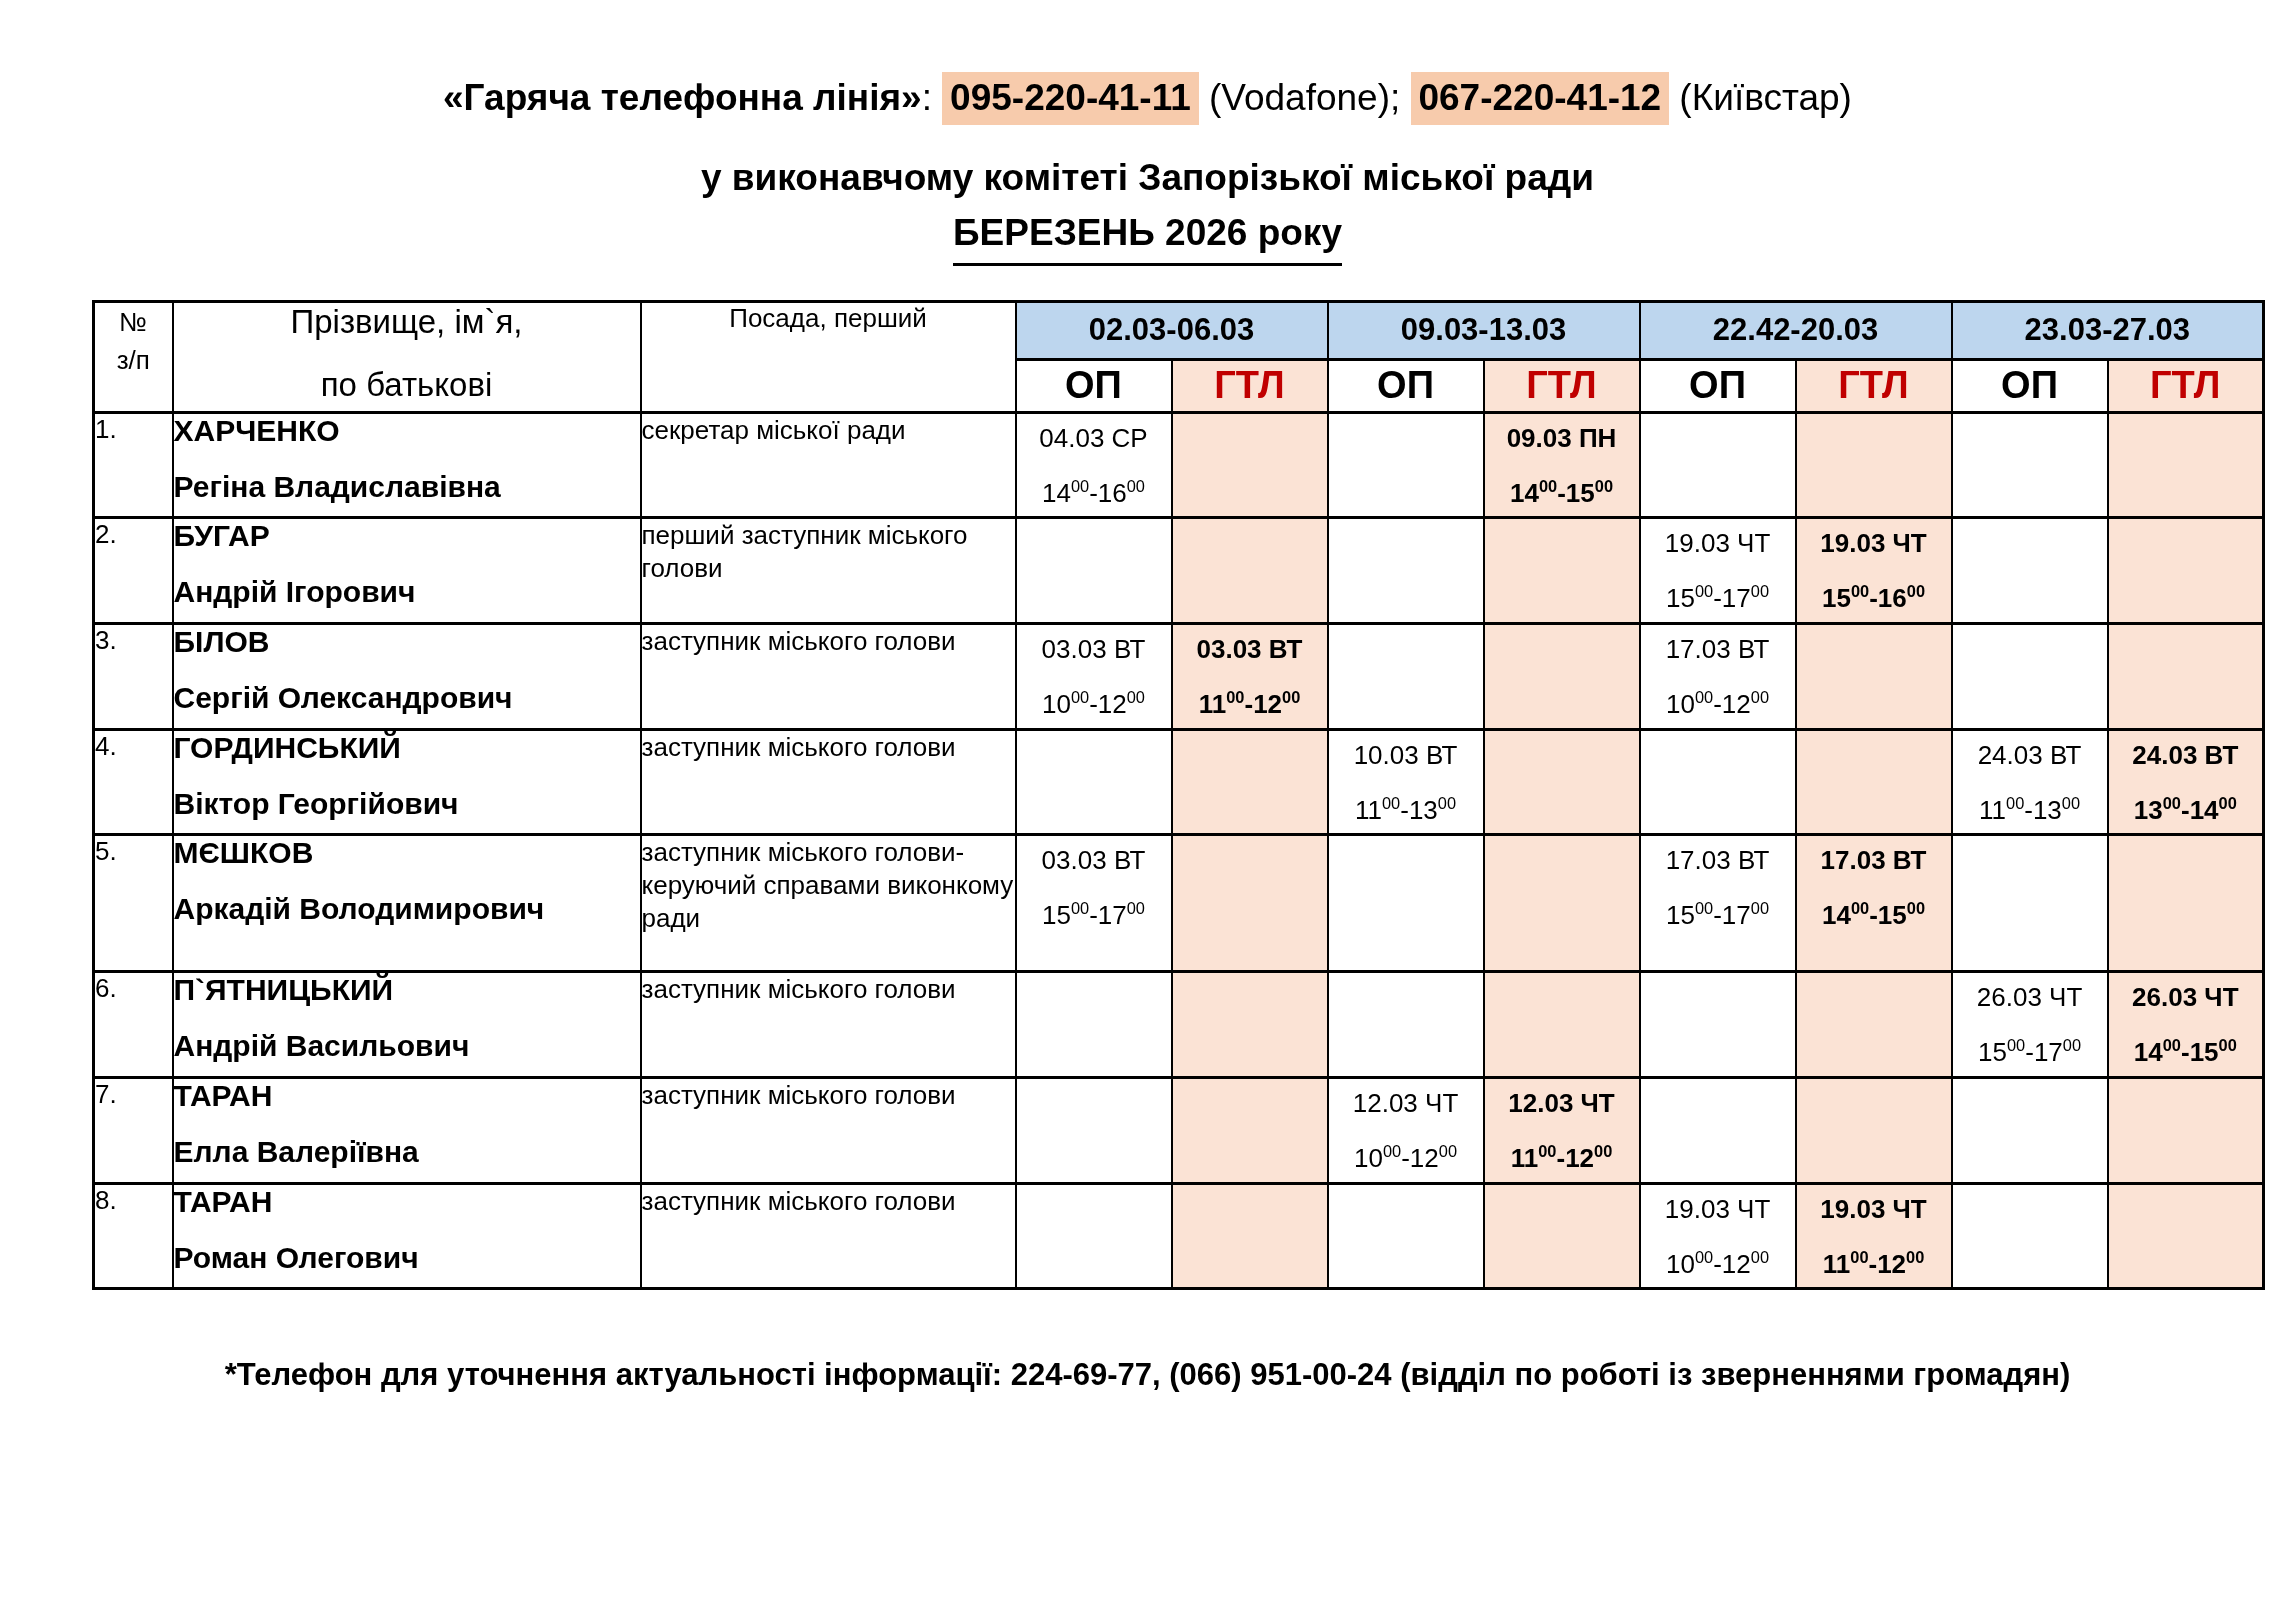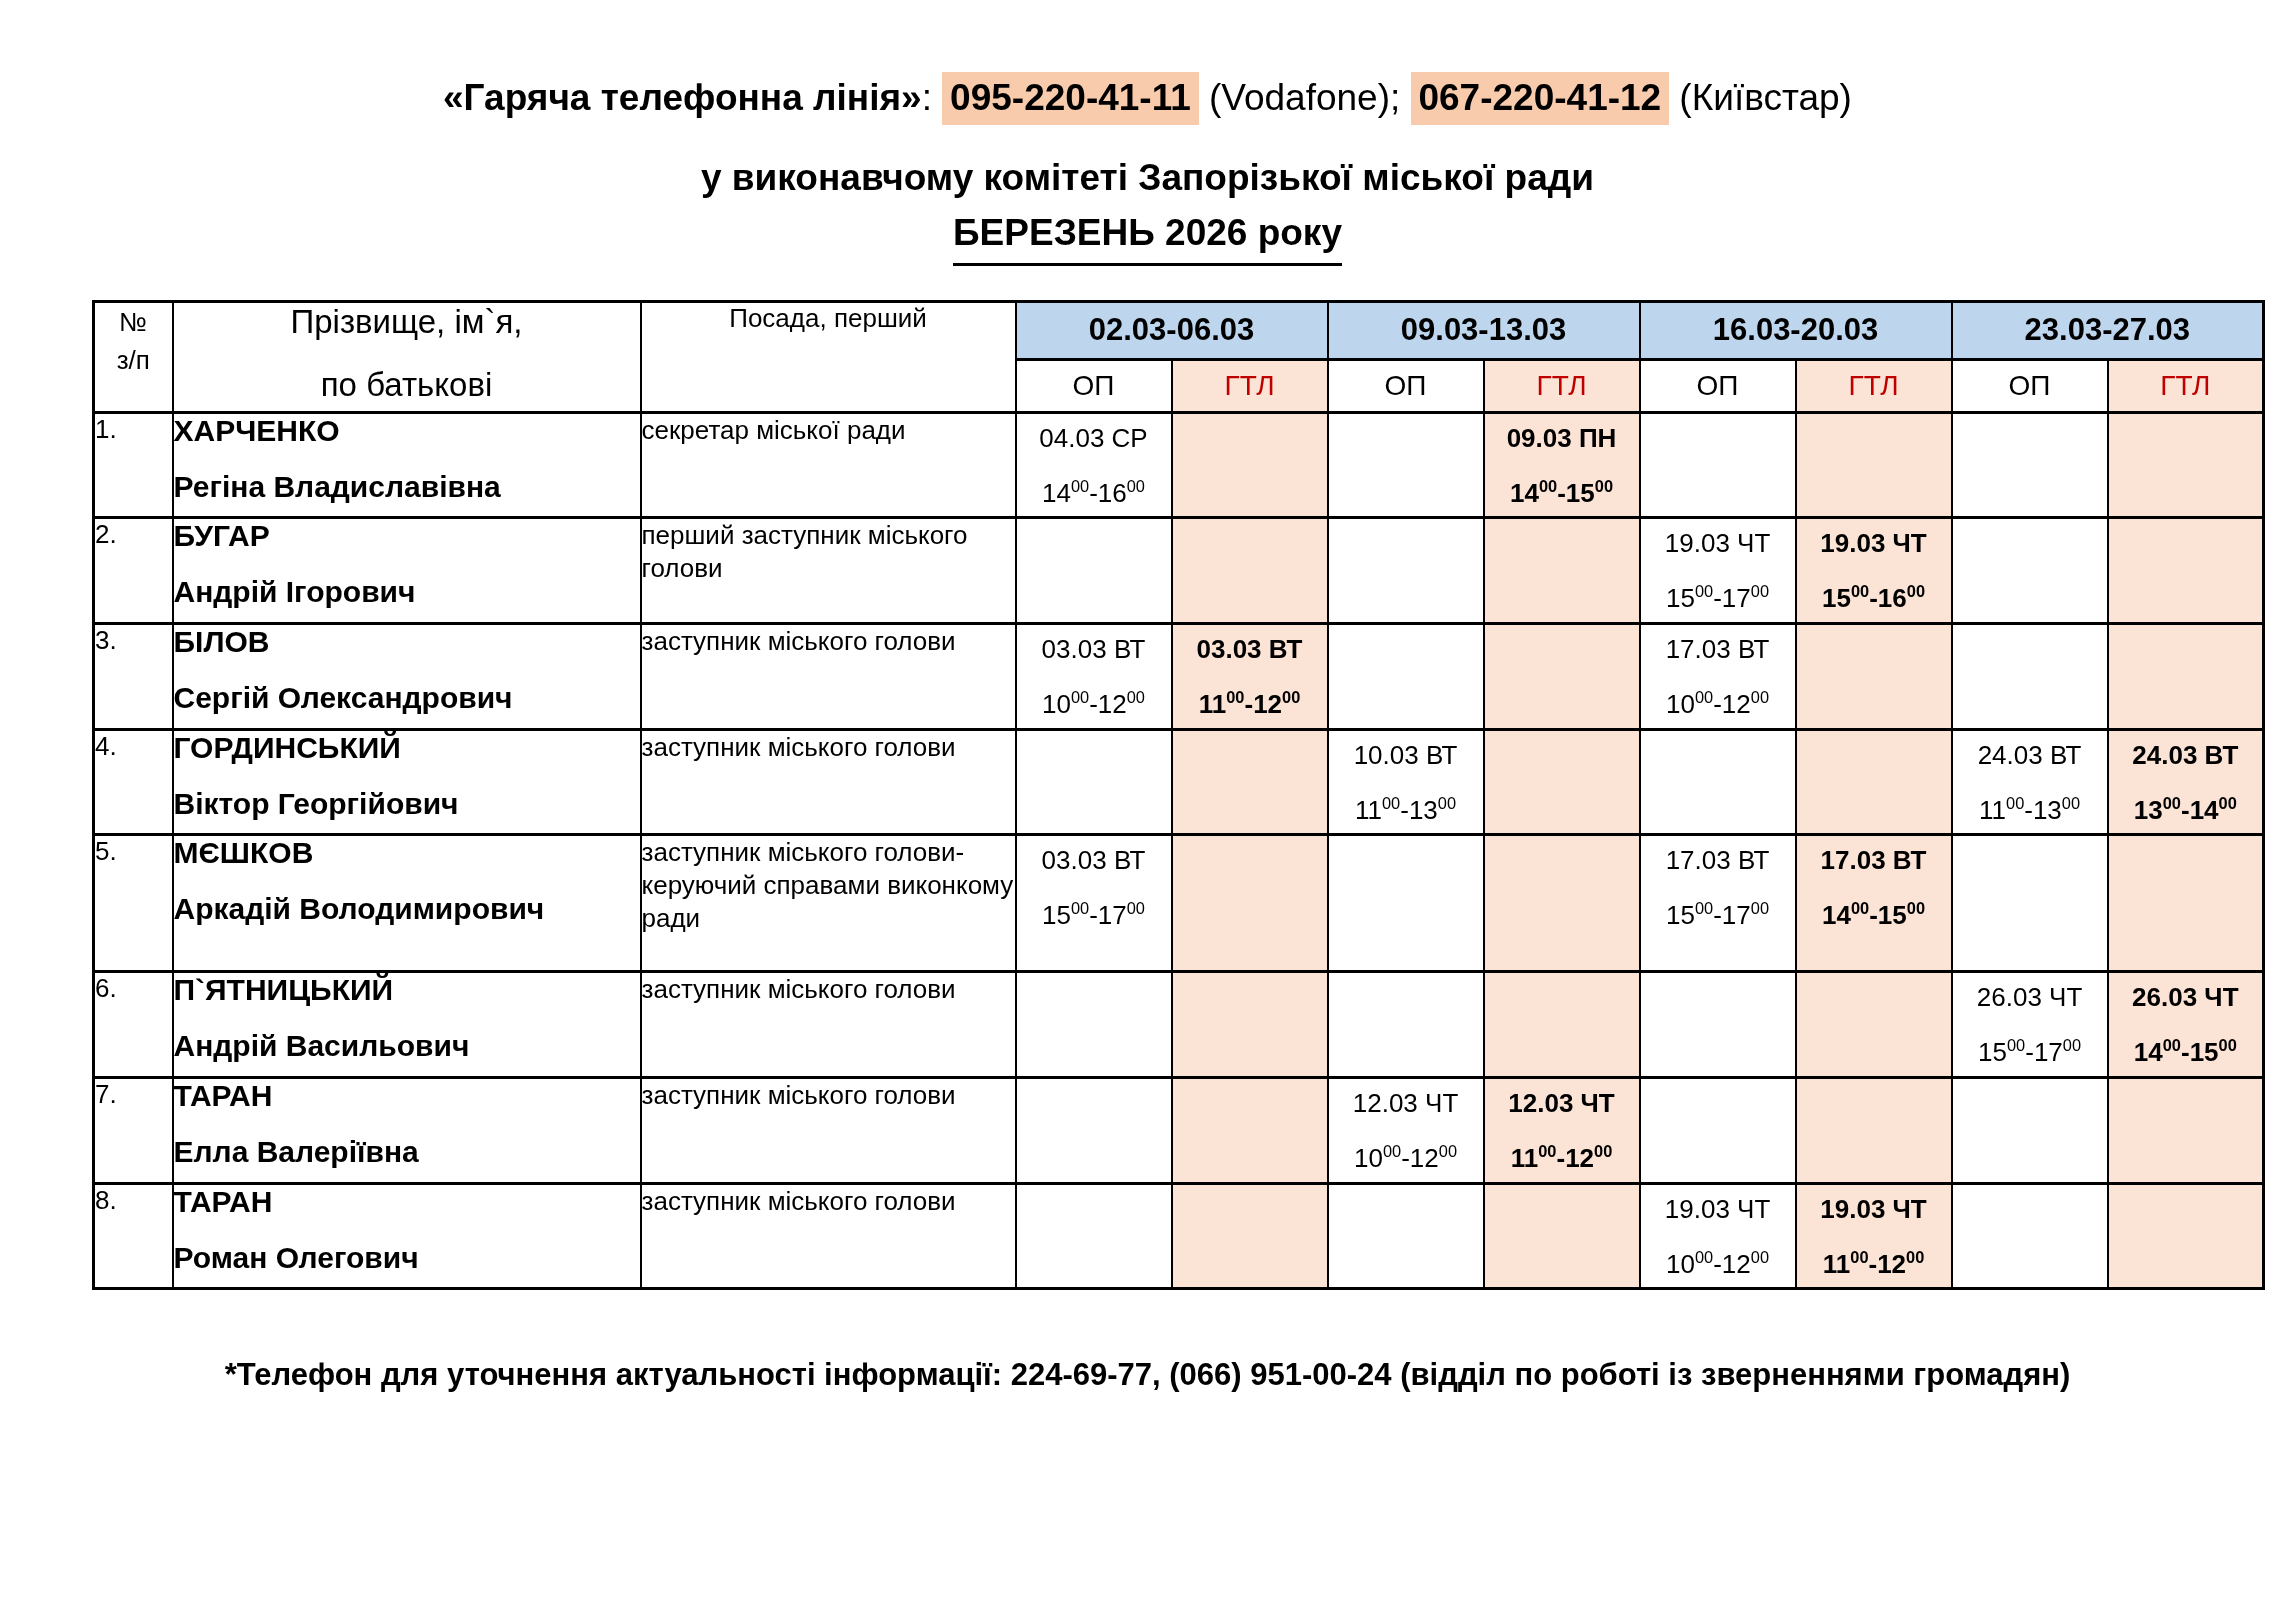--- a/index.html
+++ b/index.html
@@ -73,22 +73,22 @@
 
   th.week {
     background: #bdd6ee;
     font-size: 31px;
     font-weight: bold;
     height: 55px;
     text-align: center;
     vertical-align: middle;
   }
   th.op, th.gtl {
-    font-size: 28px;
-    font-weight: normal;
+    font-size: 38px;
+    font-weight: bold;
     height: 50px;
     text-align: center;
     vertical-align: middle;
     background: #fff;
   }
   th.gtl { color: #c00000; background: #fbe3d5; }
 
   tbody tr { height: 101px; }
   tbody tr:nth-child(5) { height: 137px; }
   tbody td { vertical-align: top; }
@@ -148,21 +148,21 @@
           <div>№</div>
           <div>з/п</div>
         </th>
         <th class="head-name" rowspan="2">
           <div>Прізвище, ім`я,</div>
           <div class="l2">по батькові</div>
         </th>
         <th class="head-pos" rowspan="2">Посада, перший</th>
         <th class="week" colspan="2">02.03-06.03</th>
         <th class="week" colspan="2">09.03-13.03</th>
-        <th class="week" colspan="2">16.03-20.03</th>
+        <th class="week" colspan="2">22.42-20.03</th>
         <th class="week" colspan="2">23.03-27.03</th>
       </tr>
       <tr>
         <th class="op">ОП</th>
         <th class="gtl">ГТЛ</th>
         <th class="op">ОП</th>
         <th class="gtl">ГТЛ</th>
         <th class="op">ОП</th>
         <th class="gtl">ГТЛ</th>
         <th class="op">ОП</th>

